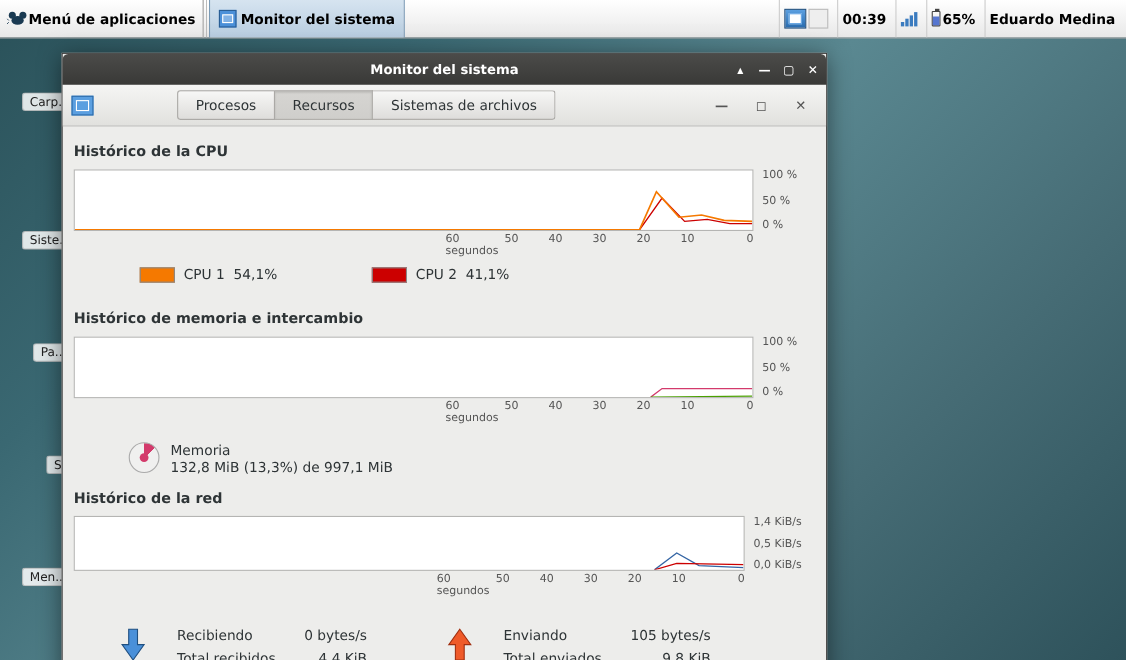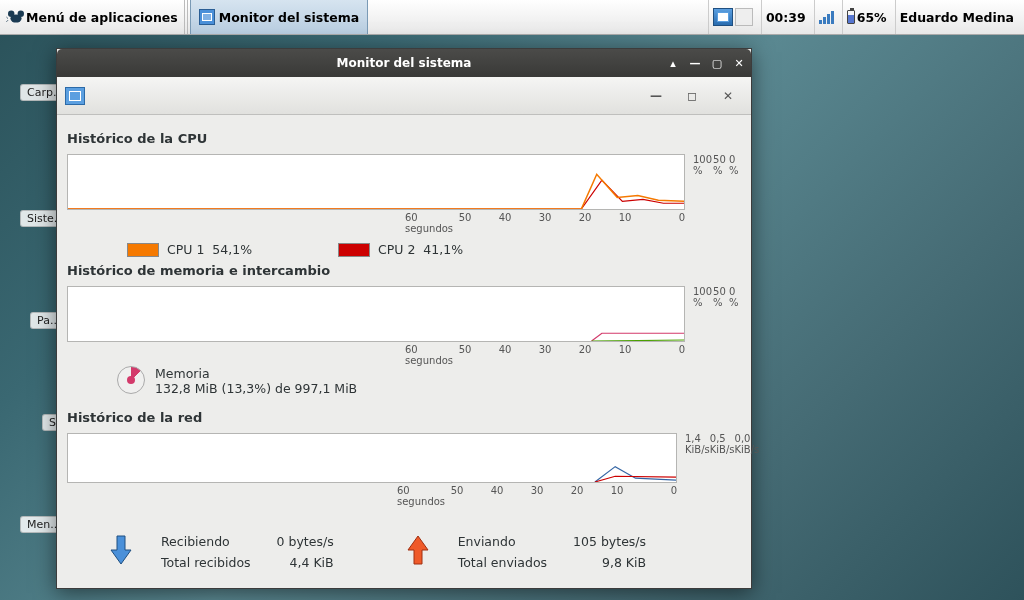--- a/index.html
+++ b/index.html
@@ -98,30 +98,30 @@
   .tab.active{background:linear-gradient(to bottom,#d6d5d2,#cfcecb);box-shadow:inset 0 1px 2px rgba(0,0,0,.15);}
   .win-actions{display:flex;gap:22px;margin-left:auto;padding-right:8px;}
   .win-act{width:14px;height:14px;cursor:pointer;font-weight:bold;color:#555;display:flex;align-items:center;justify-content:center;}
   .content{padding:10px 10px 18px 10px;}
   .section-title{font-weight:bold;font-size:13px;margin:6px 0 8px 0;}
   .chart-wrap{display:flex;gap:8px;}
   .chart{
     flex:1;height:56px;background:#fff;border:1px solid #b5b5b3;position:relative;overflow:hidden;
   }
   .chart svg{position:absolute;inset:0;width:100%;height:100%;}
-  .y-labels{width:48px;display:flex;flex-direction:row;justify-content:space-between;font-size:10px;color:#555;text-align:left;}
+  .y-labels{width:48px;display:flex;flex-direction:column;justify-content:space-between;font-size:10px;color:#555;text-align:left;}
   .x-axis{display:flex;justify-content:flex-end;font-size:10px;color:#555;margin-top:2px;}
   .x-axis span{width:40px;text-align:center;}
   .x-axis span:first-child{text-align:left}.x-axis span:last-child{text-align:right}
   .x-axis-row{display:flex;gap:8px;}
   .x-axis-row .x-axis{flex:1}.x-axis-row .y-spacer{width:48px;}
   .legend-row{display:flex;margin-top:8px;font-size:12.5px;}
   .legend-item{display:flex;align-items:center;gap:8px;}
   .color-chip{width:32px;height:14px;border:1px solid #888;}
-  .mem-row{display:flex;margin-top:0;gap:30px;padding:0 50px;}
+  .mem-row{display:flex;margin-top:16px;gap:30px;padding:0 50px;}
   .mem-item{display:flex;gap:10px;align-items:flex-start;font-size:12.5px;}
   .pie{width:28px;height:28px;border-radius:50%;border:1px solid #aaa;position:relative;background:#f5f5f4;}
   .pie-mem{background:conic-gradient(#d33a6b 0 13.3%, #f0f0ef 13.3% 100%);}
   .pie-dot{position:absolute;width:8px;height:8px;border-radius:50%;left:50%;top:50%;transform:translate(-50%,-50%);}
   .net-row{display:flex;margin-top:10px;gap:30px;padding:0 40px;}
   .net-block{display:flex;gap:26px;align-items:flex-start;font-size:12.5px;margin-top:17px;}
   .net-arrow{width:28px;height:32px;}
   .net-grid{display:grid;grid-template-columns:auto auto;gap:6px 26px;}
   .net-grid .v{text-align:right;}
 </style>
@@ -186,20 +186,25 @@
     <span>Monitor del sistema</span>
     <div class="titlebar-controls">
       <div class="tb-btn">▴</div>
       <div class="tb-btn">—</div>
       <div class="tb-btn">▢</div>
       <div class="tb-btn">✕</div>
     </div>
   </div>
   <div class="toolbar">
     <div class="app-icon"></div>
+    <div class="tabs">
+      <div class="tab">Procesos</div>
+      <div class="tab active">Recursos</div>
+      <div class="tab">Sistemas de archivos</div>
+    </div>
     <div class="win-actions">
       <div class="win-act">—</div>
       <div class="win-act">◻</div>
       <div class="win-act">✕</div>
     </div>
   </div>
 
   <div class="content">
 
     <div class="section-title">Histórico de la CPU</div>
@@ -232,21 +237,21 @@
       <div class="legend-item">
         <span class="color-chip" style="background:#f57900"></span>
         <span><span>CPU 1</span>&nbsp;&nbsp;<span>54,1%</span></span>
       </div>
       <div class="legend-item">
         <span class="color-chip" style="background:#cc0000"></span>
         <span><span>CPU 2</span>&nbsp;&nbsp;<span>41,1%</span></span>
       </div>
     </div>
 
-    <div class="section-title" style="margin-top:6px">Histórico de memoria e intercambio</div>
+    <div class="section-title" style="margin-top:26px">Histórico de memoria e intercambio</div>
     <div class="chart-wrap">
       <div class="chart">
         <svg viewBox="0 0 600 56" preserveAspectRatio="none">
           <polyline points="510,56 520,48 600,48" fill="none" stroke="#d33a6b" stroke-width="1.2"></polyline>
           <polyline points="510,56 600,55" fill="none" stroke="#4aa000" stroke-width="1.2"></polyline>
         </svg>
       </div>
       <div class="y-labels">
         <span>100 %</span>
           <span>50 %</span>

